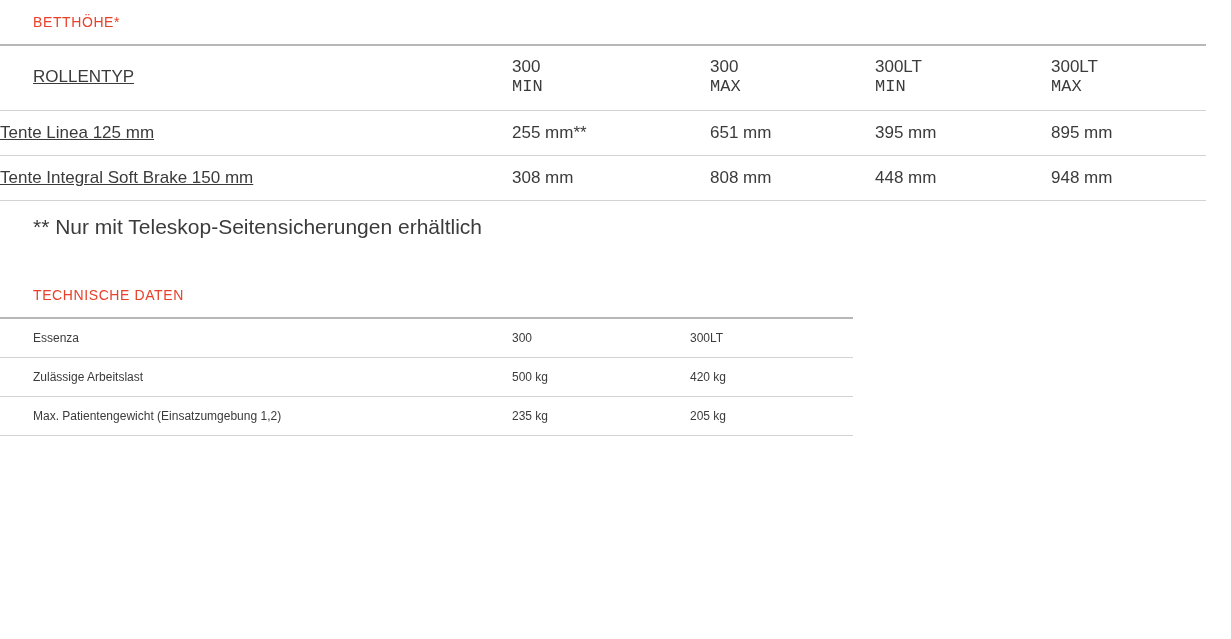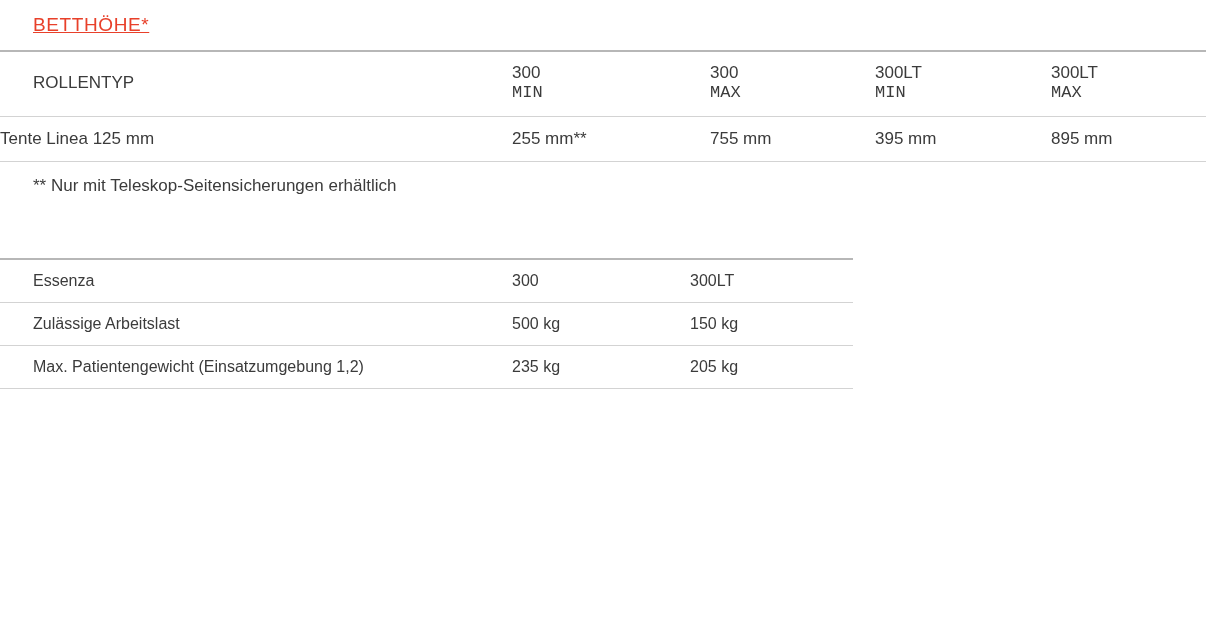--- a/index.html
+++ b/index.html
@@ -19,26 +19,25 @@
     position: relative;
     width: 1231px;
     height: 639px;
     padding: 0;
   }
   .section {
     padding: 0;
   }
   .section-title {
     color: #e8402a;
-    font-size: 19px;
+    font-size: 14px;
     letter-spacing: 0.6px;
     font-weight: 400;
     margin: 0;
     padding: 0 0 0 33px;
-    text-decoration: underline;
   }
 
   
   .tbl {
     border-collapse: collapse;
     table-layout: fixed;
     font-size: 17px;
     font-weight: 400;
   }
   .tbl td {
@@ -56,47 +55,47 @@
   #tbl-height col.c1 { width: 198px; }
   #tbl-height col.c2 { width: 165px; }
   #tbl-height col.c3 { width: 176px; }
   #tbl-height col.c4 { width: 155px; }
 
   #tbl-height .row-head td {
     padding: 11px 0 14px 0;
     font-size: 17px;
   }
   #tbl-height .row-head td.pad0 { padding-left: 33px; }
-  #tbl-height td.pad0 { padding-left: 33px; }
+  #tbl-height td.pad0 { padding-left: 33px; text-decoration: underline; }
 
   #tbl-height tr { border-bottom: 1px solid #d3d3d3; }
   #tbl-height tr.row-top { border-top: 2px solid #b7b7b7; }
   #tbl-height tr.row-data td { padding: 12px 0 12px 0; margin-left: 30px; }
   #tbl-height tr.last { border-bottom: 1px solid #d3d3d3; }
 
   .hdr-line2 { display: block; font-family: Liberation Mono, monospace; }
 
   .footnote {
     padding: 14px 0 0 33px;
-    font-size: 17px;
+    font-size: 21px;
     color: #3b3b3b;
   }
 
   
   #tbl-tech {
     width: 853px;
     margin-left: 0;
   }
   #tbl-tech col.d0 { width: 512px; }
   #tbl-tech col.d1 { width: 178px; }
   #tbl-tech col.d2 { width: 163px; }
 
   #tbl-tech tr { border-bottom: 1px solid #d3d3d3; }
   #tbl-tech tr.row-top { border-top: 2px solid #b7b7b7; }
-  #tbl-tech td { padding: 12px 0 12px 0; font-size: 16px; }
+  #tbl-tech td { padding: 12px 0 12px 0; font-size: 12px; }
   #tbl-tech td.pad0 { padding-left: 33px; }
 
   .spacer-1 { height: 14px; }
   .spacer-2 { height: 48px; }
   .spacer-3 { height: 14px; }
 </style>
 </head>
 <body>
 
 <div class="page">
@@ -133,52 +132,60 @@
           </td>
           <td>
             <span>300LT</span>
             <span class="hdr-line2">MAX</span>
           </td>
         </tr>
 
         <tr class="row-data">
           <td class="pad0">Tente Linea 125 mm</td>
           <td>255 mm**</td>
-          <td>755 mm</td>
+          <td>651 mm</td>
           <td>395 mm</td>
           <td>895 mm</td>
+        </tr>
+        <tr class="row-data last">
+          <td class="pad0">Tente Integral Soft Brake 150 mm</td>
+          <td>308 mm</td>
+          <td>808 mm</td>
+          <td>448 mm</td>
+          <td>948 mm</td>
         </tr>
       </tbody>
     </table>
 
     <div class="footnote">** Nur mit Teleskop-Seitensicherungen erhältlich</div>
   </div>
 
   <div class="spacer-2"></div>
 
   <div class="section">
+    <h2 class="section-title">TECHNISCHE DATEN</h2>
 
     <div class="spacer-3"></div>
 
     <table class="tbl" id="tbl-tech">
       <colgroup>
         <col class="d0">
           <col class="d1">
           <col class="d2">
       </colgroup>
       <tbody>
         <tr class="row-top">
           <td class="pad0">Essenza</td>
           <td>300</td>
           <td>300LT</td>
         </tr>
         <tr>
           <td class="pad0">Zulässige  Arbeitslast</td>
           <td>500 kg</td>
-          <td>150 kg</td>
+          <td>420 kg</td>
         </tr>
         <tr>
           <td class="pad0">Max. Patientengewicht (Einsatzumgebung 1,2)</td>
           <td>235 kg</td>
           <td>205 kg</td>
         </tr>
       </tbody>
     </table>
   </div>
 

